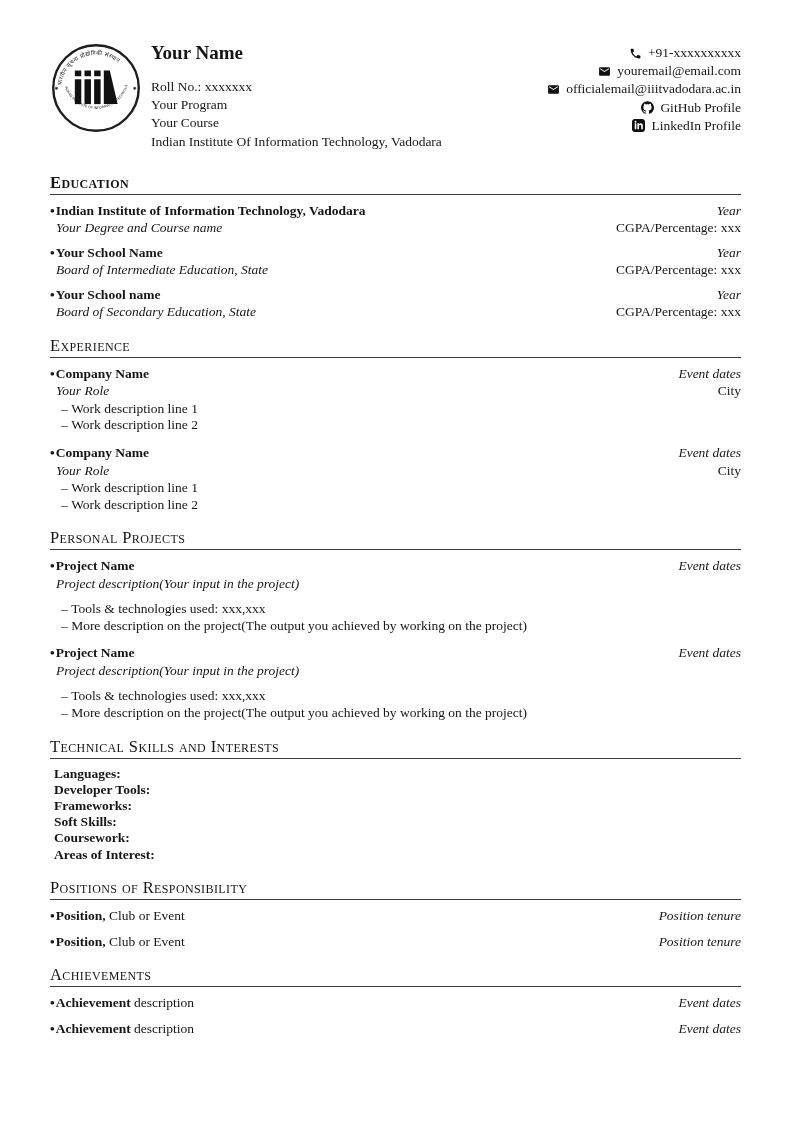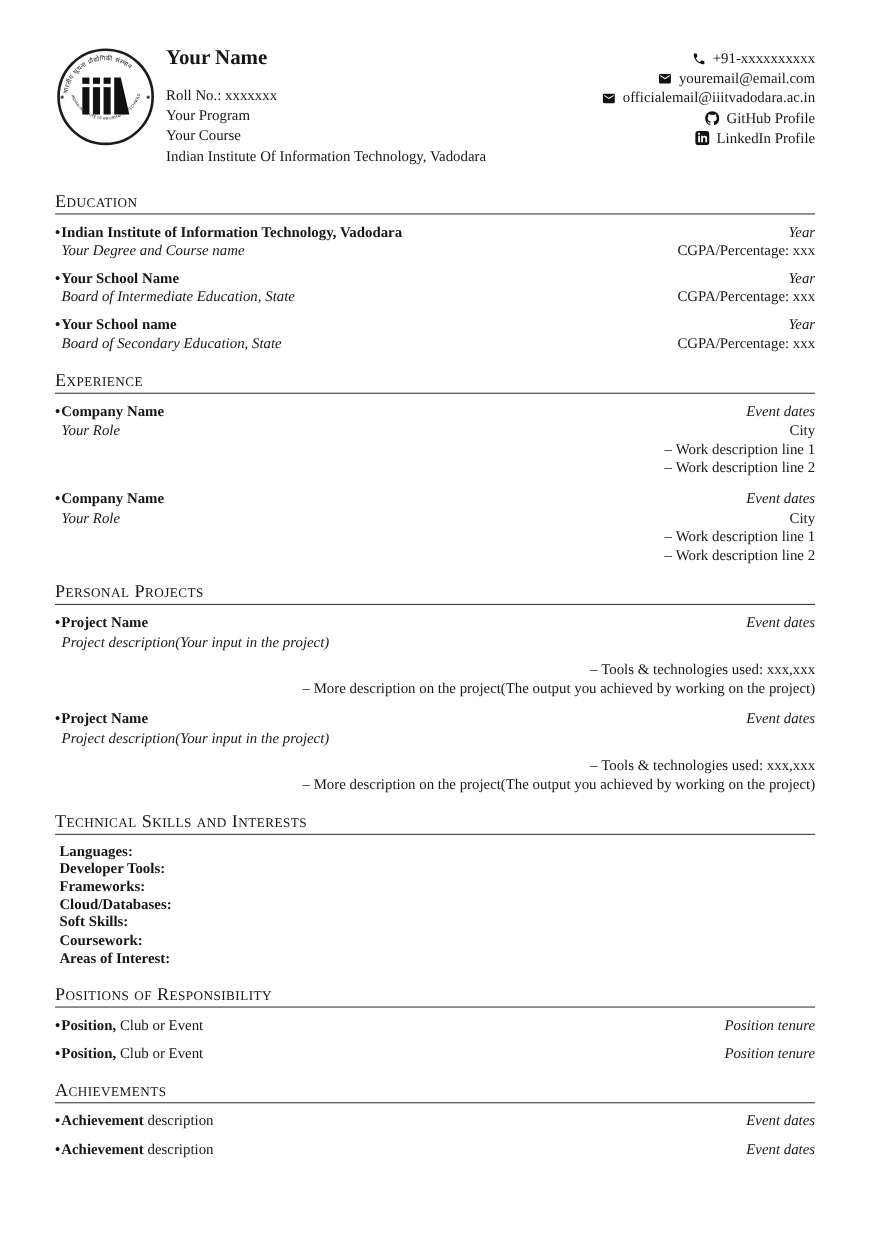--- a/index.html
+++ b/index.html
@@ -27,32 +27,32 @@
   .sec {
     font-variant: small-caps;
     font-weight: 500;
     font-size: 16.5px;
     letter-spacing: 0.4px;
     line-height: 19px;
     margin: 15px 0 7px 0;
     padding-bottom: 2px;
     border-bottom: 1.6px solid #3c3c3c;
   }
-  .sec.first { margin-top: 0; }
+  .sec.first { margin-top: 0; font-weight: bold; }
 
   .italic { font-style: italic; }
   .bold { font-weight: 700; }
 
   .erow { display: flex; justify-content: space-between; align-items: baseline; font-size: 13.5px; line-height: 17.5px; }
   .entry { margin-bottom: 7px; }
   .entry-lg { margin-bottom: 10px; }
   .bullet::before { content: "\2022"; font-weight: 700; margin-right: 1px; }
   .subindent { padding-left: 6px; }
 
-  .points { margin-top: 1px; text-align: right; }
+  .points { margin-top: 1px; }
   .point { padding-left: 11px; font-size: 13.5px; line-height: 16.6px; }
   .point::before { content: "\2013\00a0"; }
   .points-gap { margin-top: 9px; }
 
   .skilline { font-size: 13.5px; line-height: 16.2px; font-weight: 700; padding-left: 4px; }
 
   .posrow { margin-bottom: 8.5px; }
   .achrow { margin-bottom: 8.5px; }
 
   
@@ -239,21 +239,20 @@
       <div class="point">More description on the project(The output you achieved by working on the project)</div>
     </div>
   </div>
 
   <div class="sec">Technical Skills and Interests</div>
 
   <div>
     <div class="skilline">Languages:</div>
     <div class="skilline">Developer Tools:</div>
     <div class="skilline">Frameworks:</div>
-    <div class="skilline">Cloud/Databases:</div>
     <div class="skilline">Soft Skills:</div>
     <div class="skilline">Coursework:</div>
     <div class="skilline">Areas of Interest:</div>
   </div>
 
   <div class="sec">Positions of Responsibility</div>
 
   <div class="erow posrow">
     <span><span class="bold bullet">Position,</span> <span>Club or Event</span></span>
     <span class="italic">Position tenure</span>

